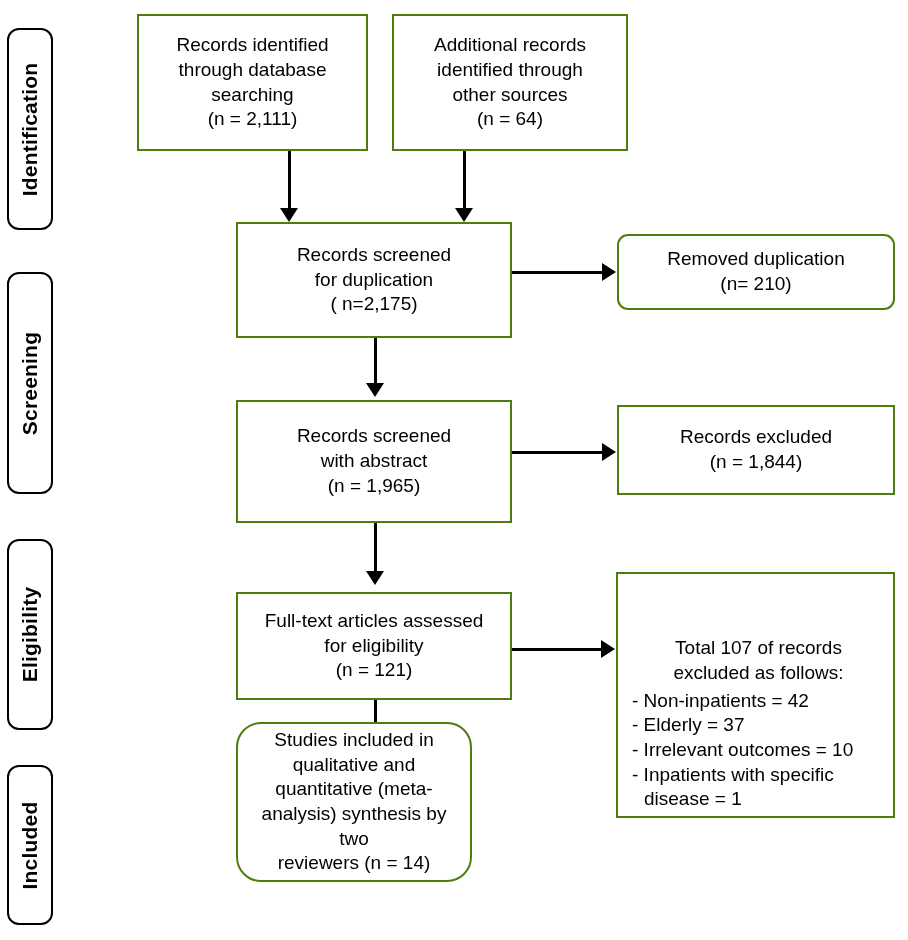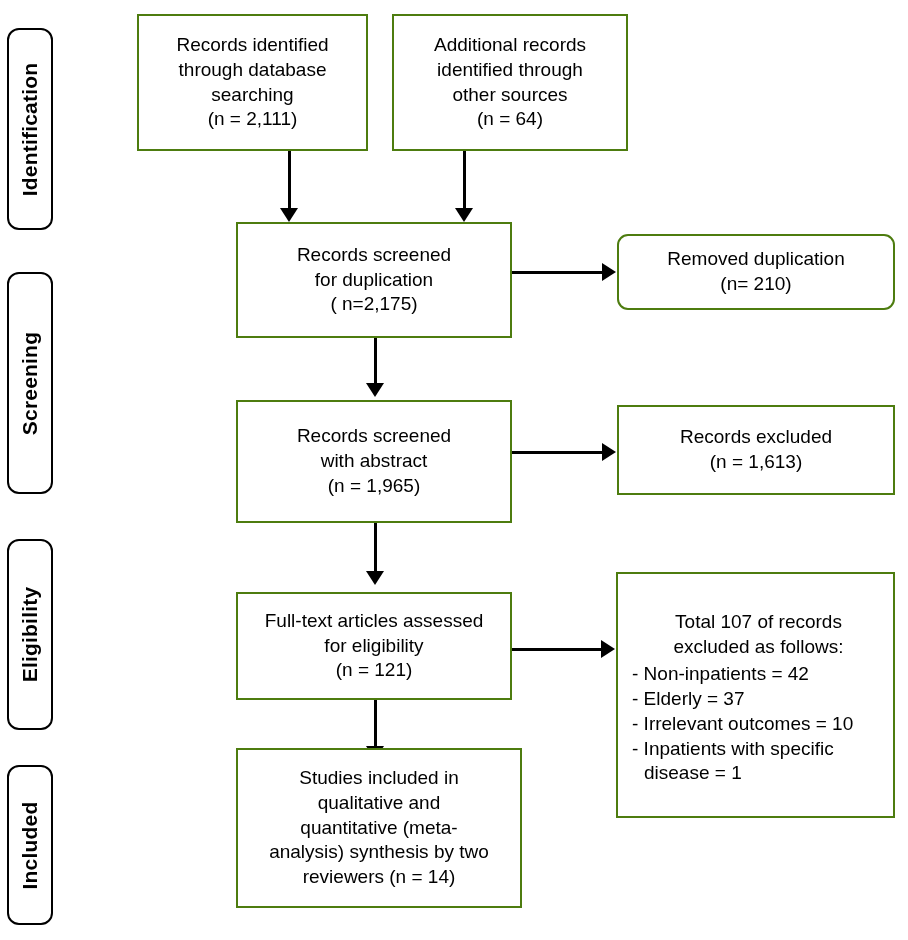--- a/index.html
+++ b/index.html
@@ -54,21 +54,21 @@
     line-height: 1.30;
     padding: 4px 8px;
   }
   .box .box-text {
     white-space: pre-line;
     display: block;
     width: 100%;
   }
   .box.left-align {
     text-align: left;
-    align-items: center;
+    align-items: flex-end;
     justify-content: flex-start;
     padding: 10px 8px 4px 14px;
   }
   .box.left-align .box-heading {
     display: block;
     text-align: center;
     white-space: pre-line;
     width: 100%;
   }
   .box.left-align .excl-list {
@@ -174,21 +174,21 @@
   <div class="arrow-down" style="left:366px; top:383px;"></div>
 
   <div class="box" style="left:236px; top:400px; width:276px; height:123px;">
     <span class="box-text">Records screened
 with abstract
 (n = 1,965)</span>
   </div>
 
   <div class="box" style="left:617px; top:405px; width:278px; height:90px;">
     <span class="box-text">Records excluded
-(n = 1,613)</span>
+(n = 1,844)</span>
   </div>
 
   <div class="hline" style="left:512px; top:451px; width:92px;"></div>
   <div class="arrow-right" style="left:602px; top:443px;"></div>
 
   <div class="vline" style="left:374px; top:523px; height:50px;"></div>
   <div class="arrow-down" style="left:366px; top:571px;"></div>
 
   <div class="box" style="left:236px; top:592px; width:276px; height:108px;">
     <span class="box-text">Full-text articles assessed
@@ -209,21 +209,21 @@
       </div>
     </div>
   </div>
 
   <div class="hline" style="left:512px; top:648px; width:92px;"></div>
   <div class="arrow-right" style="left:601px; top:640px;"></div>
 
   <div class="vline" style="left:374px; top:700px; height:48px;"></div>
   <div class="arrow-down" style="left:366px; top:746px;"></div>
 
-  <div class="box" style="left:236px; top:748px; width:286px; height:160px;">
+  <div class="box" style="left:236px; top:722px; width:236px; height:160px;border-radius:25px;">
     <span class="box-text">Studies included in
 qualitative and
 quantitative (meta-
 analysis) synthesis by two
 reviewers (n = 14)</span>
   </div>
 
 </div>
 
 </body></html>

